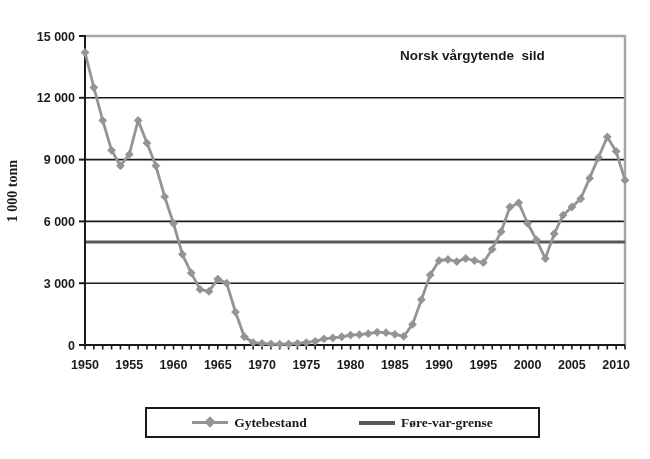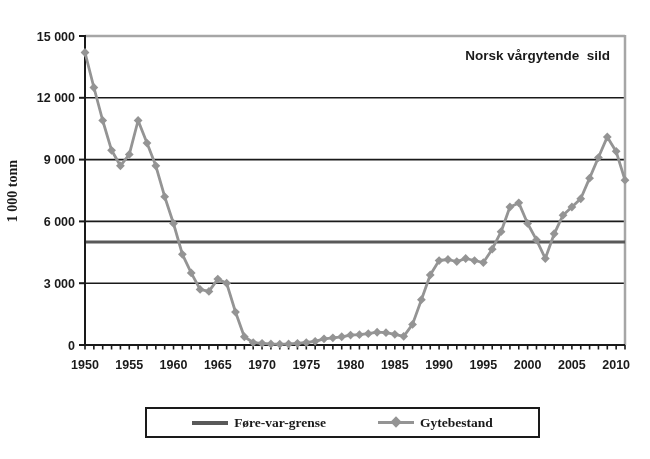--- a/index.html
+++ b/index.html
@@ -15,21 +15,21 @@
     position: relative;
     width: 650px;
     height: 459px;
     background: #ffffff;
   }
   .chart-title {
     position: absolute;
     left: 400px;
     top: 48px;
     width: 210px;
-    text-align: right;
+    text-align: left;
     font-family: "Liberation Sans", sans-serif;
     font-size: 13.5px;
     font-weight: bold;
     color: #1a1a1a;
     white-space: pre;
   }
   .y-axis-title {
     position: absolute;
     left: -52px;
     top: 183px;
@@ -254,24 +254,24 @@
       <path d="M 616.1475409836065 146.96 L 620.5475409836065 151.36 L 616.1475409836065 155.76000000000002 L 611.7475409836065 151.36 Z" fill="#949494"></path>
       <path d="M 625 175.79999999999998 L 629.4 180.2 L 625 184.6 L 620.6 180.2 Z" fill="#949494"></path>
     </svg>
 
   <div class="chart-title">Norsk vårgytende  sild</div>
 
   <div class="y-axis-title">1 000 tonn</div>
 
   <div class="legend-box">
     <div class="legend-item">
-      <span class="swatch-hline"></span>
-      <span class="legend-label">Føre-var-grense</span>
-    </div>
-    <div class="legend-item">
       <span class="swatch-line">
         <span class="diamond"></span>
       </span>
       <span class="legend-label">Gytebestand</span>
     </div>
+    <div class="legend-item">
+      <span class="swatch-hline"></span>
+      <span class="legend-label">Føre-var-grense</span>
+    </div>
   </div>
 
 </div>
 
 </body></html>

